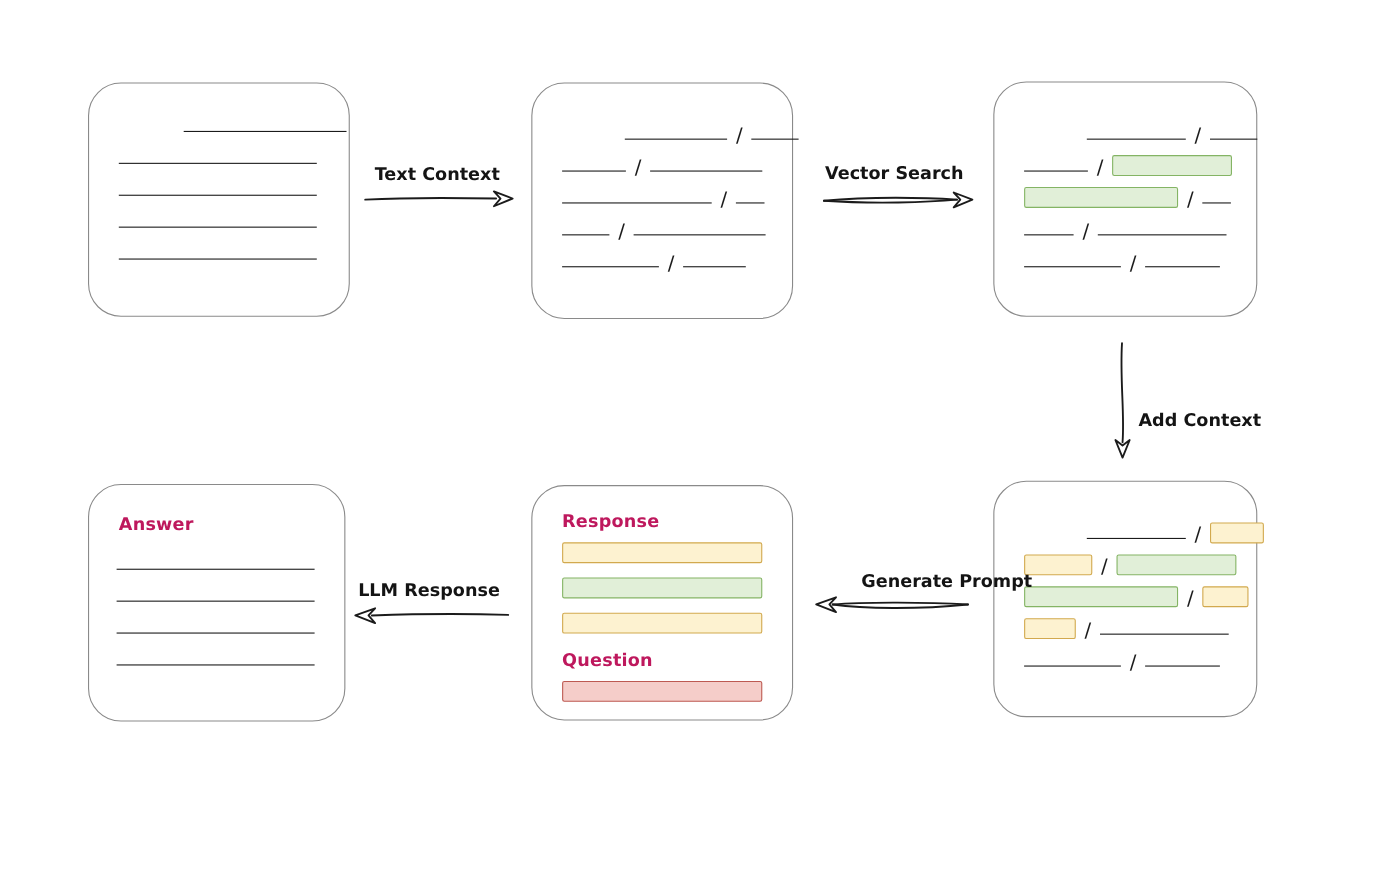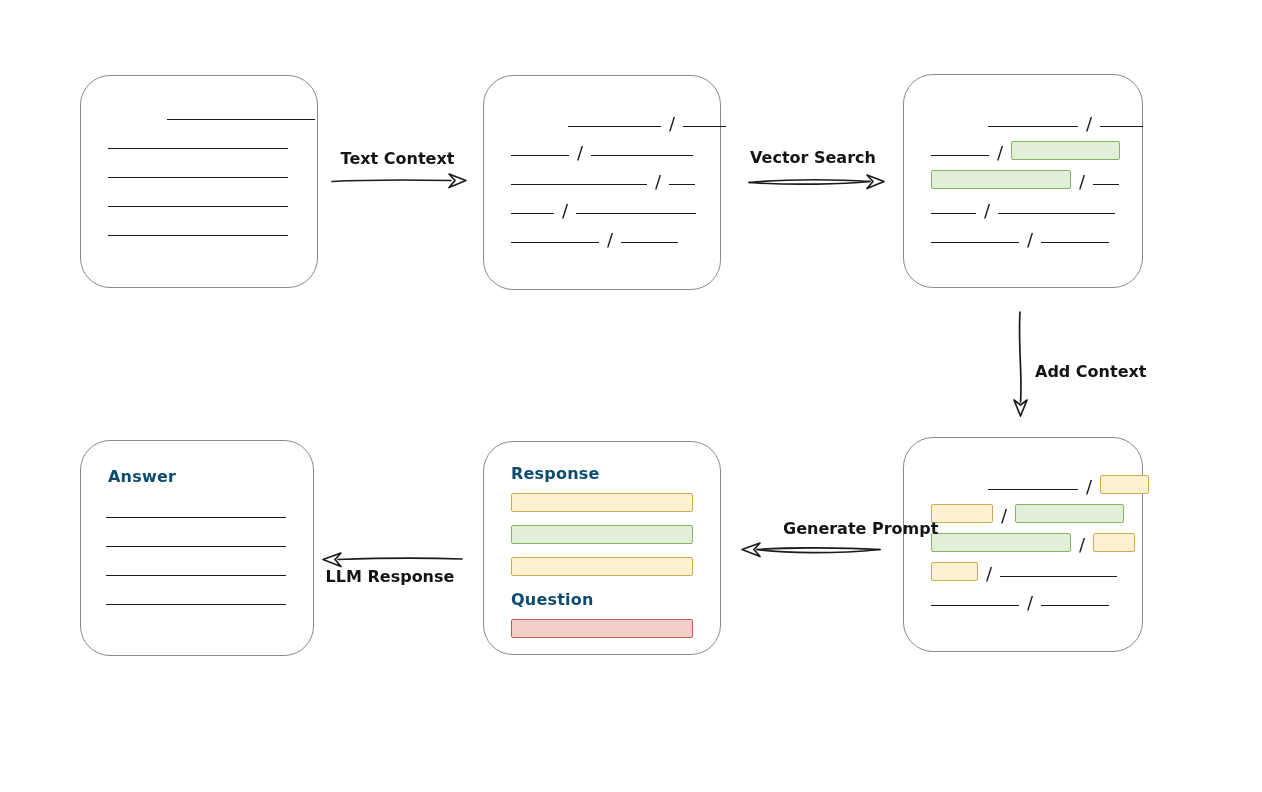--- a/index.html
+++ b/index.html
@@ -32,21 +32,21 @@
   }
   .bar{
     display:inline-block;height:17px;
     border-radius:2px;margin-bottom:0px;
   }
   .bar-green{background:var(--green-fill,#e1efd8);border:1.7px solid var(--green-border,#84b464);}
   .bar-yellow{background:var(--yellow-fill,#fdf2d0);border:1.7px solid var(--yellow-border,#d2a94e);}
   .bar-red{background:var(--red-fill,#f5cdc9);border:1.7px solid var(--red-border,#bd5a52);}
   .heading{
     position:absolute;font-size:16px;font-weight:600;
-    letter-spacing:.2px;color:#0c4a6e;white-space:nowrap;
+    letter-spacing:.2px;color:#be185d;white-space:nowrap;
   }
   .arrow-label{
     position:absolute;font-size:16px;font-weight:600;
     color:#141414;white-space:nowrap;text-align:center;
   }
   .arrow-svg{position:absolute;overflow:visible;}
   .arrow-svg path{stroke:var(--line,#1b1b1b);stroke-width:1.7;fill:none;stroke-linecap:round;stroke-linejoin:round;}
   .arrow-svg path.head{fill:#ffffff;}
   #caption{
     position:absolute;left:775px;top:687px;width:400px;
@@ -208,33 +208,33 @@
     <path class="head" d="M119 5 L136 11.5 L119 18.5 L125 11.5 Z"></path>
   </svg>
 
   <div class="arrow-label" style="left:740px;top:148px;width:146px;">Vector Search</div>
   <svg class="arrow-svg" style="left:746px;top:170px;" width="142" height="24">
     <path d="M3 12.5 C45 8.5 95 9.5 124 11.5"></path>
     <path d="M3 12.5 C48 15.5 98 14 124 11.5"></path>
     <path class="head" d="M121 5 L138 11.5 L121 18.5 L127 11.5 Z"></path>
   </svg>
 
-  <div class="arrow-label" style="left:1035px;top:362px;text-align:left;">Add Context</div>
+  <div class="arrow-label" style="left:1035px;top:372px;text-align:left;">Add Context</div>
   <svg class="arrow-svg" style="left:1008px;top:310px;" width="28" height="112">
     <path d="M12 2 C10 34 14.5 66 12.5 92"></path>
     <path class="head" d="M6 90 L12.5 106 L19 90 L12.5 95 Z"></path>
   </svg>
 
   <div class="arrow-label" style="left:735px;top:519px;width:150px;margin-left:48px;">Generate Prompt</div>
   <svg class="arrow-svg" style="left:737px;top:538px;" width="146" height="24">
     <path d="M143 11.5 C100 9 45 9.5 20 11.5"></path>
     <path d="M143 11.5 C98 16 48 15.5 20 11.5"></path>
     <path class="head" d="M23 5 L5 11.5 L23 18.5 L17 11.5 Z"></path>
   </svg>
 
-  <div class="arrow-label" style="left:320px;top:527px;width:140px;margin-top:40px;">LLM Response</div>
+  <div class="arrow-label" style="left:320px;top:527px;width:140px;">LLM Response</div>
   <svg class="arrow-svg" style="left:318px;top:548px;" width="146" height="24">
     <path d="M144 11 C100 9.5 48 10.5 20 11.5"></path>
     <path class="head" d="M23 5 L5 11.5 L23 18.5 L17 11.5 Z"></path>
   </svg>
 
 
 </div>
 
 </body></html>

